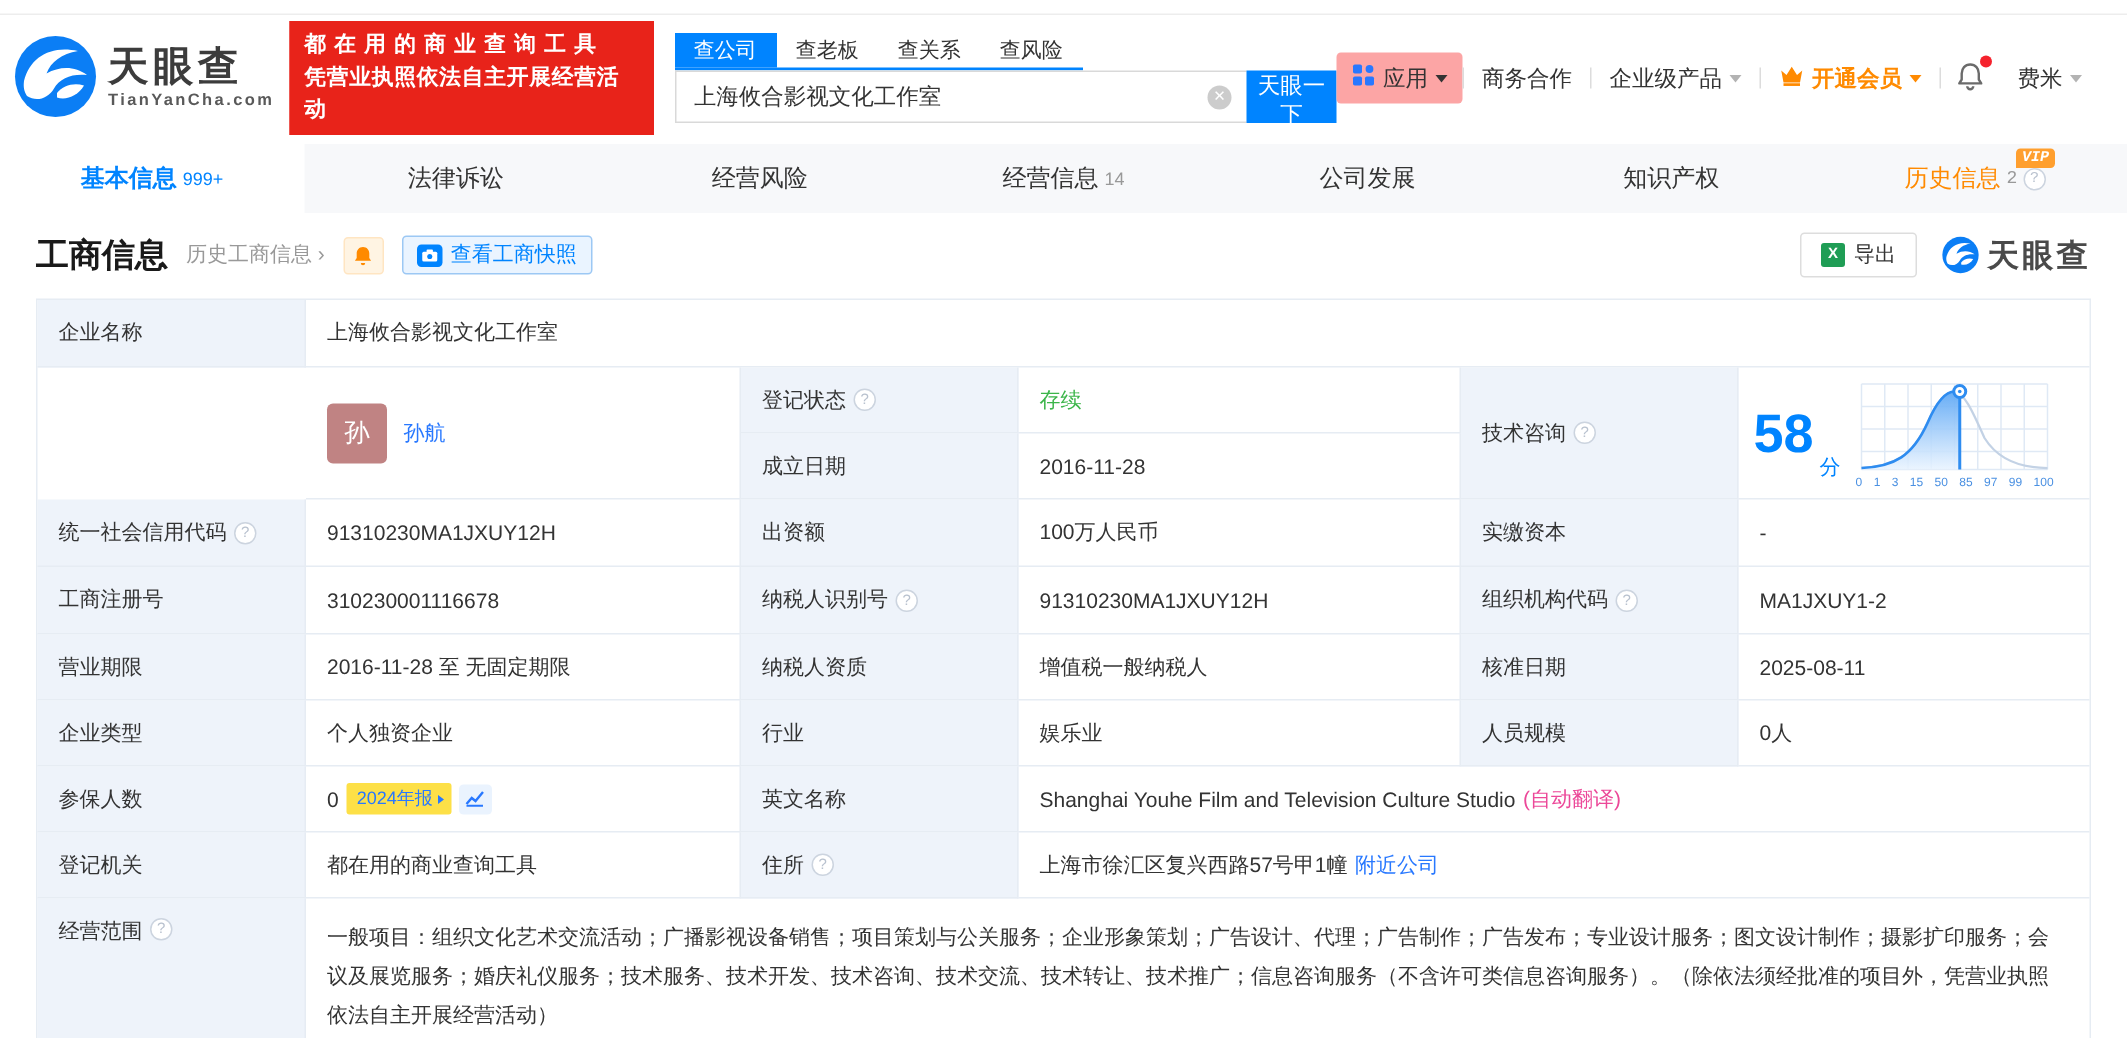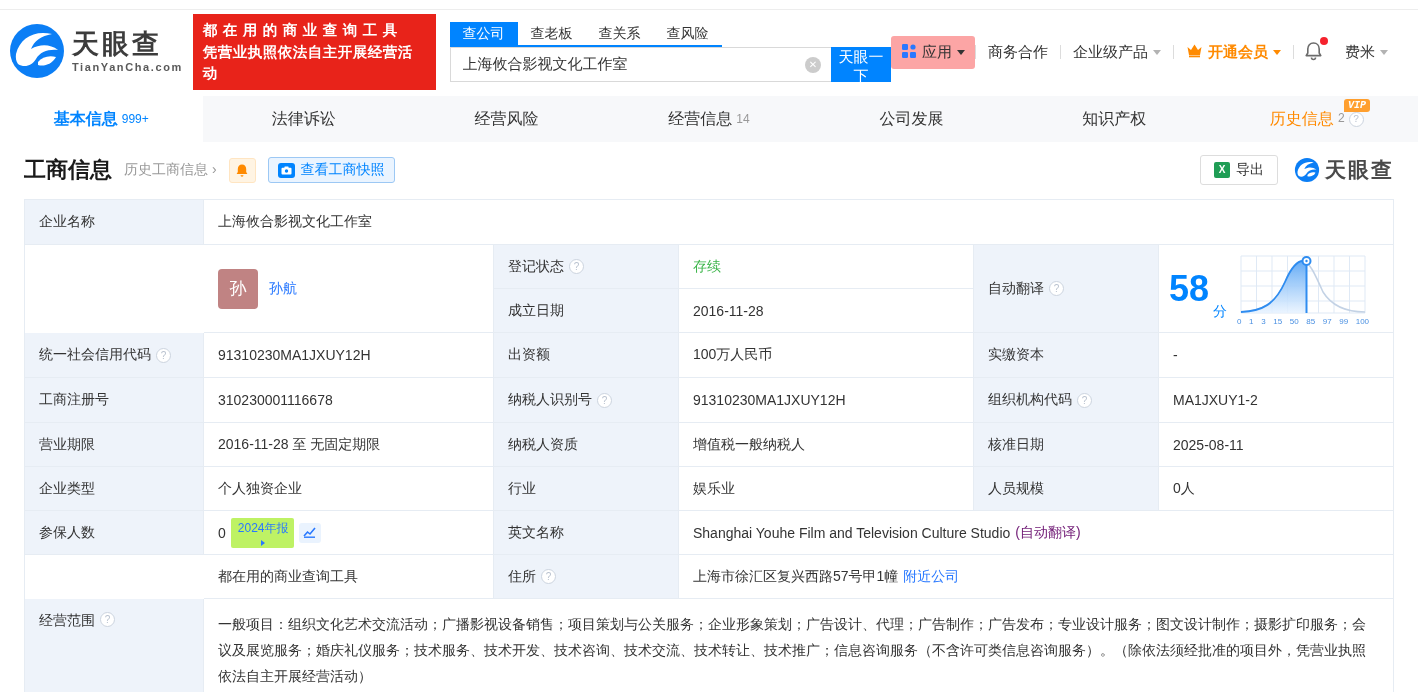--- a/index.html
+++ b/index.html
@@ -87,27 +87,27 @@
                 grid-template-rows:45px 44px 44px 45px 45px 44px 44px 44px 44px auto; }
   .cell { border-bottom:1px solid #e6ecf3; border-right:1px solid #e6ecf3; padding:11px 14px;
           display:flex; align-items:center; gap:5px; font-size:14px; color:#333; min-height:44px; }
   .cell.end { border-right:none; }
   .cell.bottom { border-bottom:none; }
   .lbl { background:#eef3fa; }
   .green { color:#3cb54a; }
   .link { color:#2878ff; cursor:pointer; }
   .avatar { width:40px; height:40px; background:#c08383; border-radius:4px; color:#fff; font-size:17px;
             display:flex; align-items:center; justify-content:center; flex:0 0 auto; }
-  .pill { background:#bef264; color:#2878ff; font-size:12px; padding:2px 5px 2px 7px; border-radius:2px;
-          display:inline-flex; align-items:center; gap:3px; cursor:pointer;flex-direction:column; }
+  .pill { background:#fde047; color:#2878ff; font-size:12px; padding:2px 5px 2px 7px; border-radius:2px;
+          display:inline-flex; align-items:center; gap:3px; cursor:pointer; }
   .pill-arrow { width:0; height:0; border-top:3.5px solid transparent; border-bottom:3.5px solid transparent;
                 border-left:4.5px solid #2878ff; }
   .trend-btn { background:#eaf3fe; border-radius:3px; width:22px; height:20px; display:flex;
                align-items:center; justify-content:center; cursor:pointer; }
-  .gray-note { color:#701a75; }
+  .gray-note { color:#ec4899; }
   .score-cell { display:flex; align-items:center; gap:10px; padding:6px 10px; }
   .score-num { font-size:36px; font-weight:bold; color:#0084ff; line-height:1; }
   .score-unit { font-size:14px; color:#0084ff; align-self:flex-end; margin:0 0 5px -6px; }
   .curve-wrap { display:flex; flex-direction:column; }
   .curve-ticks { display:flex; justify-content:space-between; width:132px; font-size:8px; color:#4a90e2;
                  margin-top:1px; }
   .scope-text { line-height:1.85; align-items:flex-start; padding-top:13px; padding-bottom:13px; }
 </style>
 </head>
 <body>
@@ -276,21 +276,21 @@
     <span class="link" style="margin-left:6px">孙航</span>
   </div>
   <div class="cell lbl" style="grid-column:3;grid-row:2">
     <span>登记状态</span>
       <span class="q-icon">?</span>
   </div>
   <div class="cell" style="grid-column:4;grid-row:2">
     <span class="green">存续</span>
   </div>
   <div class="cell lbl" style="grid-column:5;grid-row:2/span 2">
-    <span>自动翻译</span>
+    <span>技术咨询</span>
       <span class="q-icon">?</span>
   </div>
   <div class="cell end score-cell" style="grid-column:6;grid-row:2/span 2">
     <span class="score-num">58</span>
     <span class="score-unit">分</span>
     <span class="curve-wrap">
       <svg width="132" height="64" viewBox="0 0 132 64">
         <defs>
           <linearGradient id="fillGrad" x1="0" y1="0" x2="0" y2="1">
             <stop offset="0" stop-color="#5ea8f5" stop-opacity="0.95"></stop>
@@ -441,20 +441,23 @@
     </span>
   </div>
   <div class="cell lbl" style="grid-column:3;grid-row:8">
     <span>英文名称</span>
   </div>
   <div class="cell end" style="grid-column:4/-1;grid-row:8">
     <span>Shanghai Youhe Film and Television Culture Studio</span>
     <span class="gray-note">(自动翻译)</span>
   </div>
 
+  <div class="cell lbl" style="grid-column:1;grid-row:9">
+    <span>登记机关</span>
+  </div>
   <div class="cell" style="grid-column:2;grid-row:9">
     <span>都在用的商业查询工具</span>
   </div>
   <div class="cell lbl" style="grid-column:3;grid-row:9">
     <span>住所</span>
       <span class="q-icon">?</span>
   </div>
   <div class="cell end" style="grid-column:4/-1;grid-row:9">
     <span>上海市徐汇区复兴西路57号甲1幢</span>
     <span class="link">附近公司</span>

